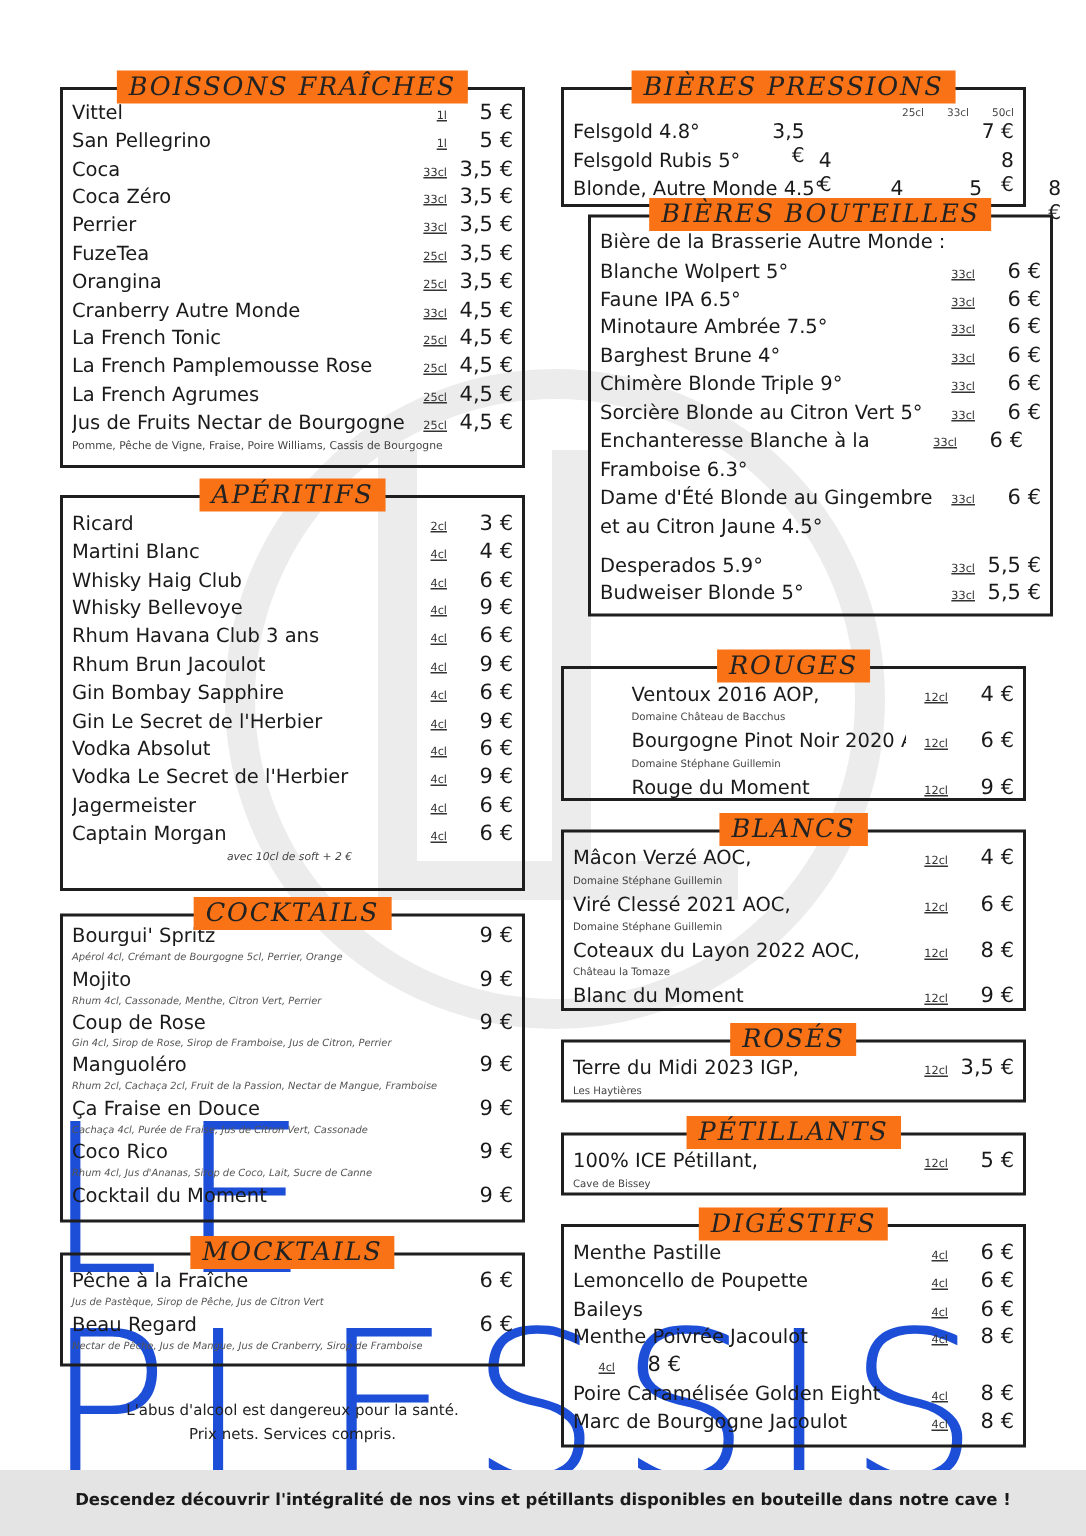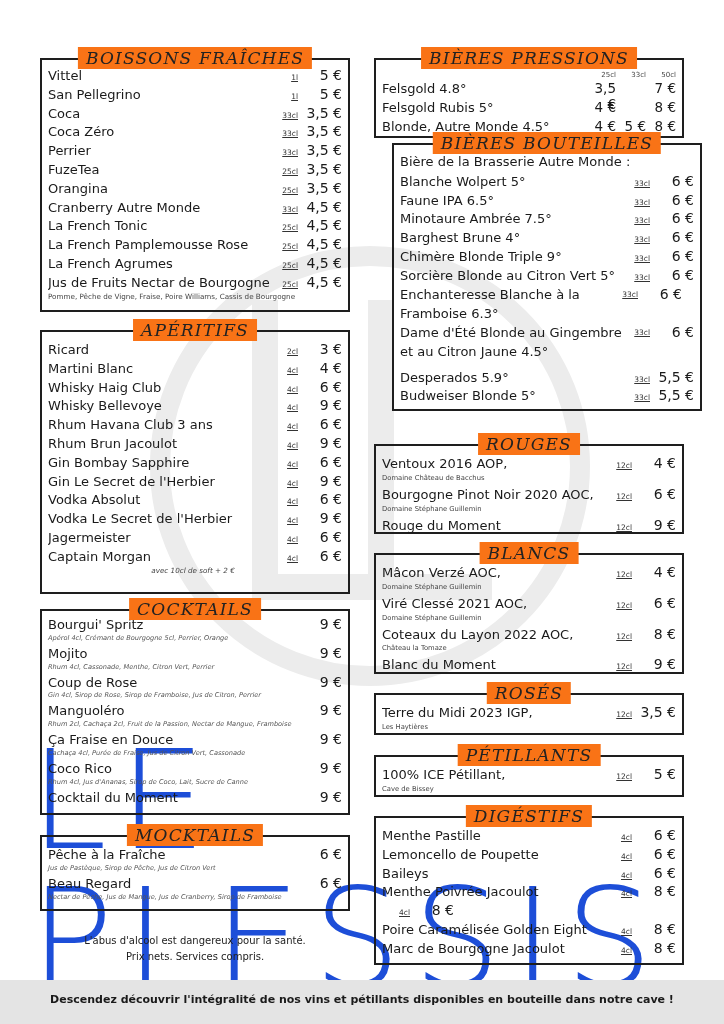--- a/index.html
+++ b/index.html
@@ -30,21 +30,21 @@
   .row .size { font-size: 7.5px; color: #333; width: 34px; text-align: right; padding-right: 6px; text-decoration: underline; }
   .row .price { width: 38px; text-align: right; font-size: 14px; }
   .note { font-size: 7.2px; color: #444; line-height: 10px; white-space: nowrap; }
   .note.italic { font-style: italic; }
   .note.right { text-align: center; padding-right: 4px; }
   .desc { font-size: 6.6px; color: #555; font-style: italic; line-height: 10px; margin-top: -1px; margin-bottom: 1px; white-space: nowrap; }
   .sub { font-size: 6.8px; color: #444; line-height: 10px; margin-bottom: 2px; white-space: nowrap; }
 
   .draft-head { display: flex; justify-content: flex-end; font-size: 7px; color: #444; height: 10px; line-height: 10px; padding-right: 6px; margin-top: 2px; }
   .draft-head span { width: 30px; text-align: right; }
-  .draft-row { display: flex; align-items: baseline; height: 19px; font-size: 13px; padding-right: 6px; }
+  .draft-row { display: flex; align-items: baseline; height: 19px; font-size: 13px; padding-right: 6px; gap: 44px; }
   .draft-row .name { flex: 1; white-space: nowrap; }
   .draft-row .p { width: 30px; text-align: right; font-size: 13.5px; }
 
   .multi { height: auto !important; align-items: flex-start; }
   .multi .name { white-space: normal; line-height: 19px; }
   .multi .size, .multi .price { line-height: 19px; }
   .gap { height: 7px; }
 
   .footer-note { position: absolute; left: 40px; width: 310px; top: 933px; text-align: center; font-size: 10px; line-height: 16px; color: #222; z-index: 1; }
   .banner { position: absolute; left: 0; top: 980px; width: 724px; height: 44px; background: #e4e4e4; display: flex; align-items: center; justify-content: center; font-size: 11px; font-weight: bold; color: #1a1a1a; z-index: 1; padding-bottom: 6px; }
@@ -342,21 +342,21 @@
       <div class="row">
           <span class="name">Budweiser Blonde 5°</span>
           <span class="size">33cl</span>
           <span class="price">5,5 €</span>
         </div>
     </div>
   </div>
 
   <div class="section" style="top:444px;height:90px;">
     <div class="section-title">ROUGES</div>
-    <div class="rows" style="padding-top:8px;">
+    <div class="rows" style="padding-top:8px;margin-left:39px;">
       <div class="row">
           <span class="name">Ventoux 2016 AOP,</span>
           <span class="size">12cl</span>
           <span class="price">4 €</span>
         </div>
       <div class="sub">Domaine Château de Bacchus</div>
       <div class="row">
           <span class="name">Bourgogne Pinot Noir 2020 AOC,</span>
           <span class="size">12cl</span>
           <span class="price">6 €</span>

